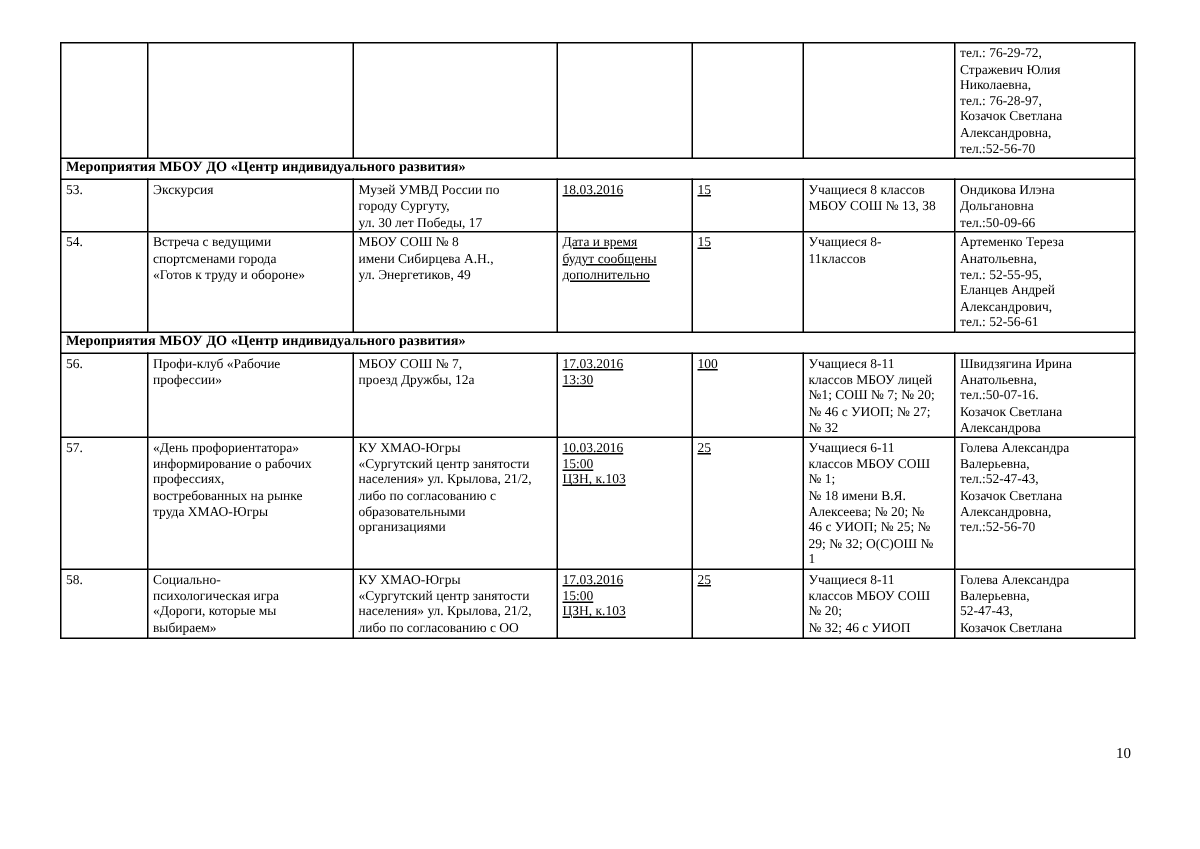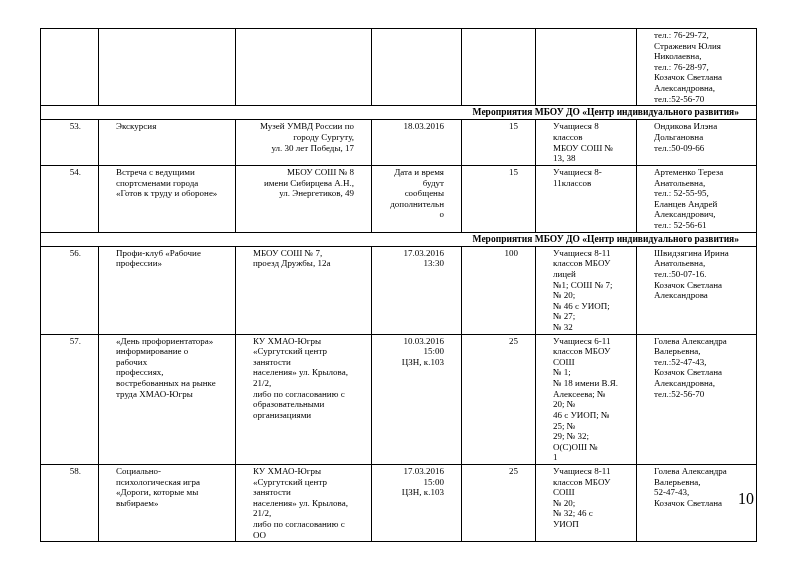--- a/index.html
+++ b/index.html
@@ -21,37 +21,37 @@
     left: 40px;
     top: 28px;
     width: 716px;
     border-collapse: collapse;
     table-layout: fixed;
     font-size: 9px;
     line-height: 1.18;
   }
   table.doc td {
     border: 1px solid #000000;
-    padding: 1px 17px;
+    padding: 1px 3px;
     vertical-align: top;
     white-space: pre-line;
     word-wrap: break-word;
     overflow: hidden;
   }
-  td.c  { text-align: right; }
-  td.m  { vertical-align: middle; }
+  td.c  { text-align: left; }
+  td.m  { vertical-align: middle; text-decoration: underline; }
   td.sec {
     font-weight: bold;
     font-size: 9.5px;
   }
   .pagenum {
     position: absolute;
     right: 46px;
     bottom: 58px;
-    font-size: 16px;
+    font-size: 10px;
   }
 </style>
 </head>
 <body>
 
 <div class="sheet">
 
   <table class="doc">
     <colgroup>
       <col style="width:58px">

